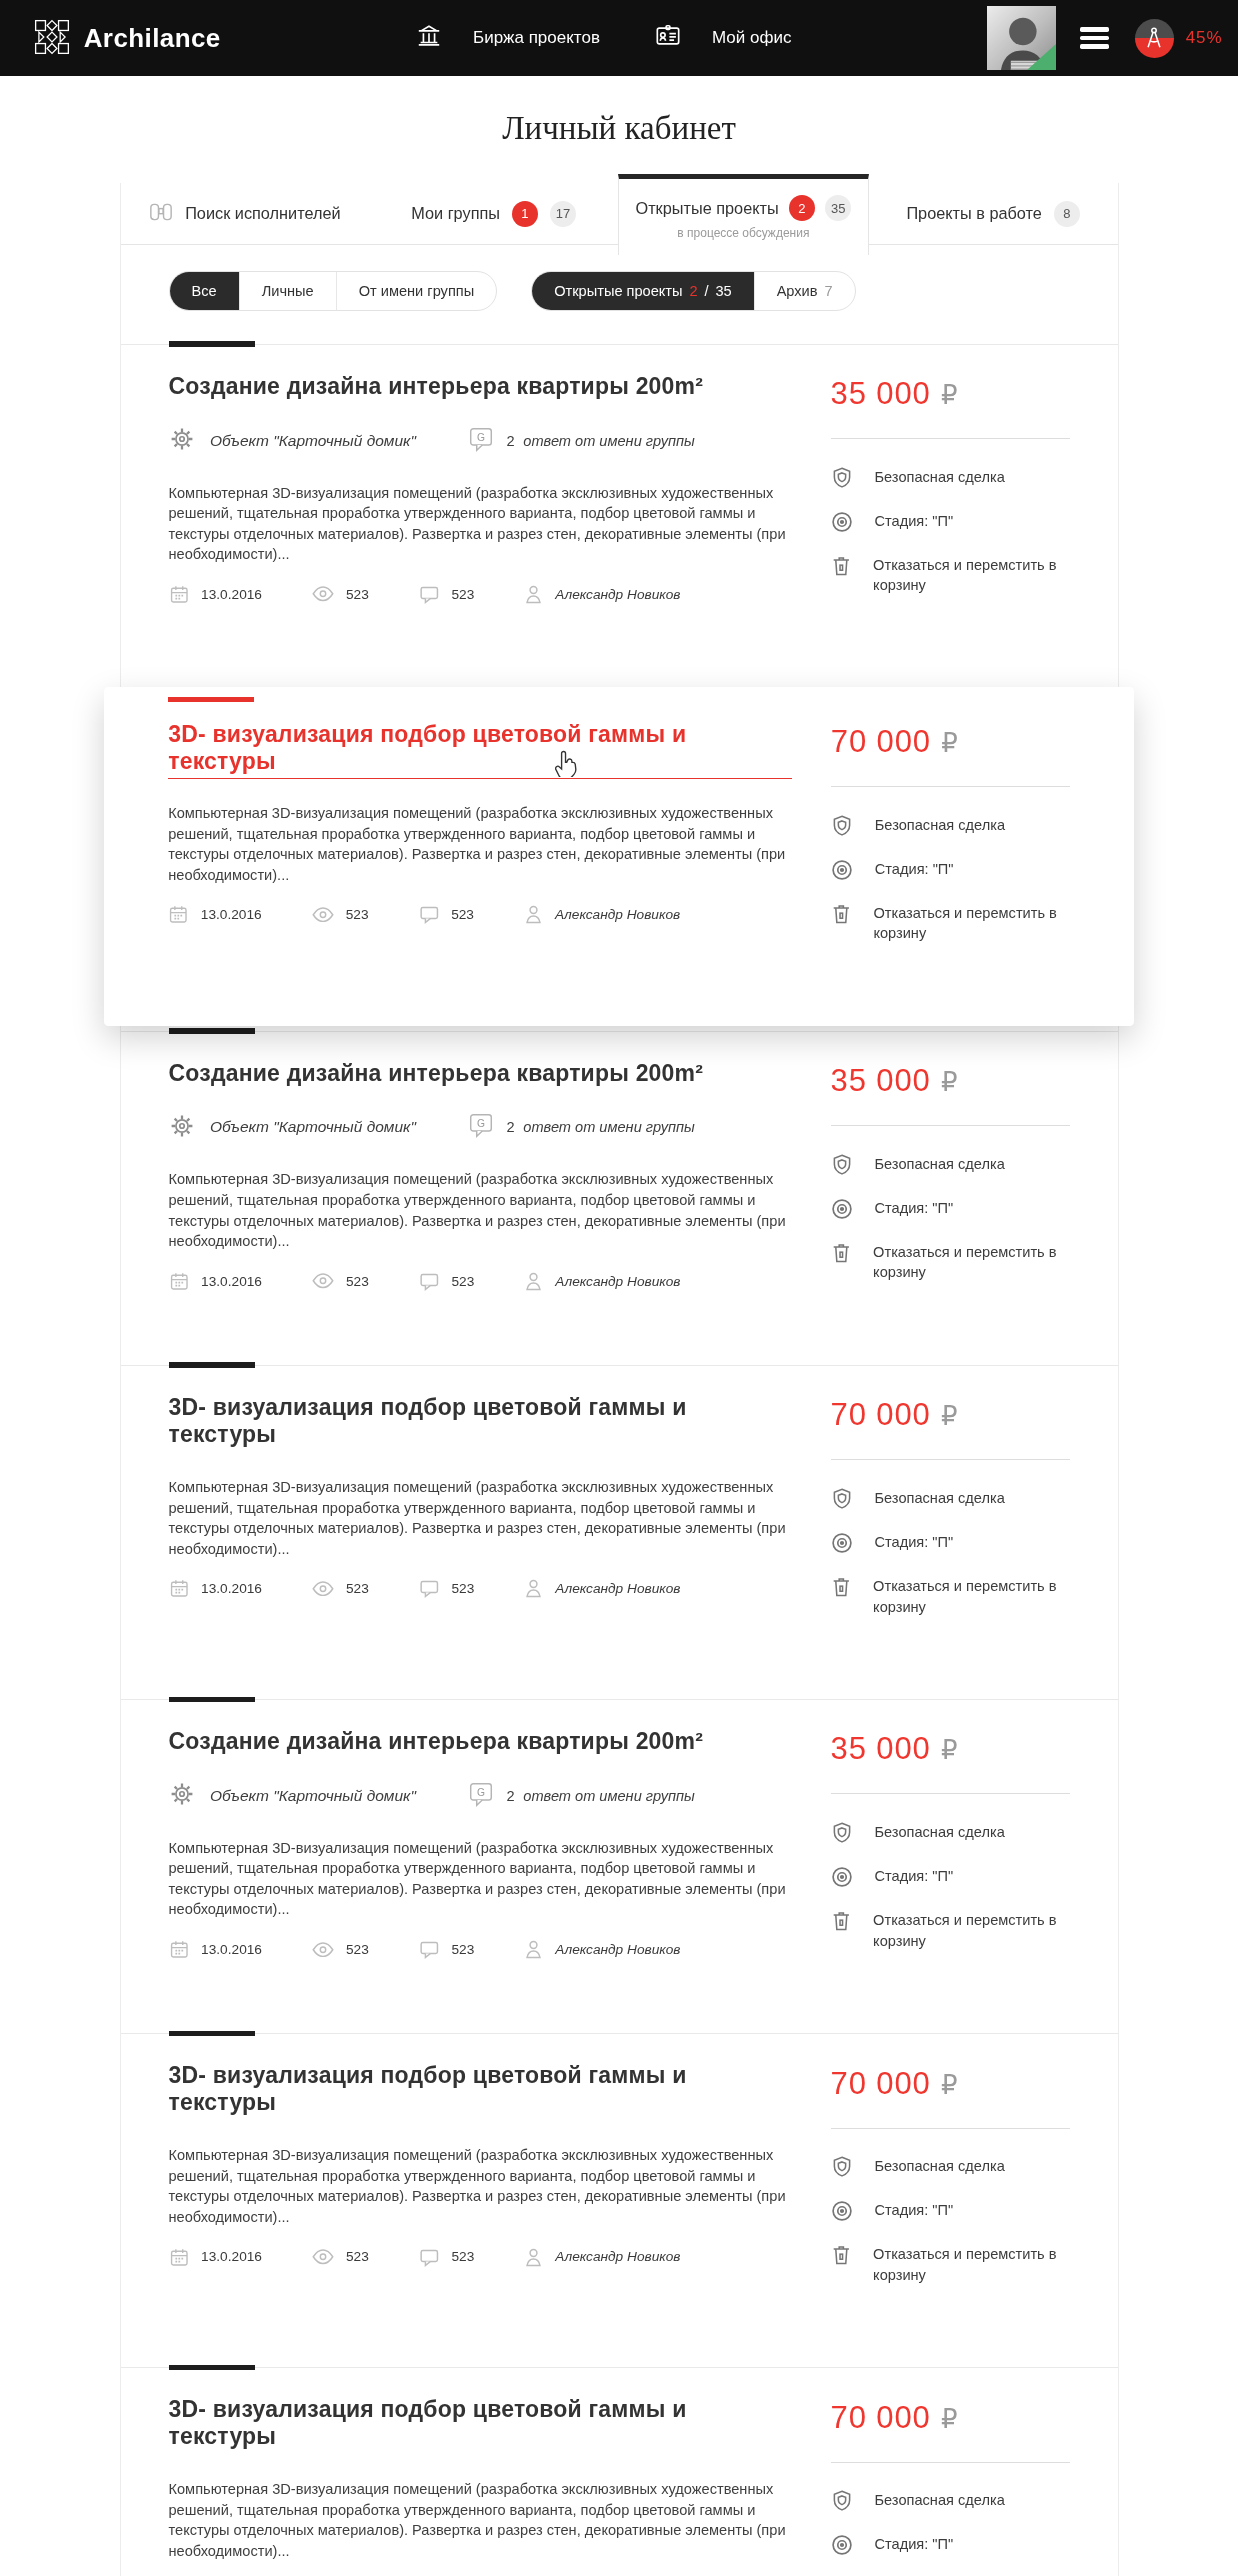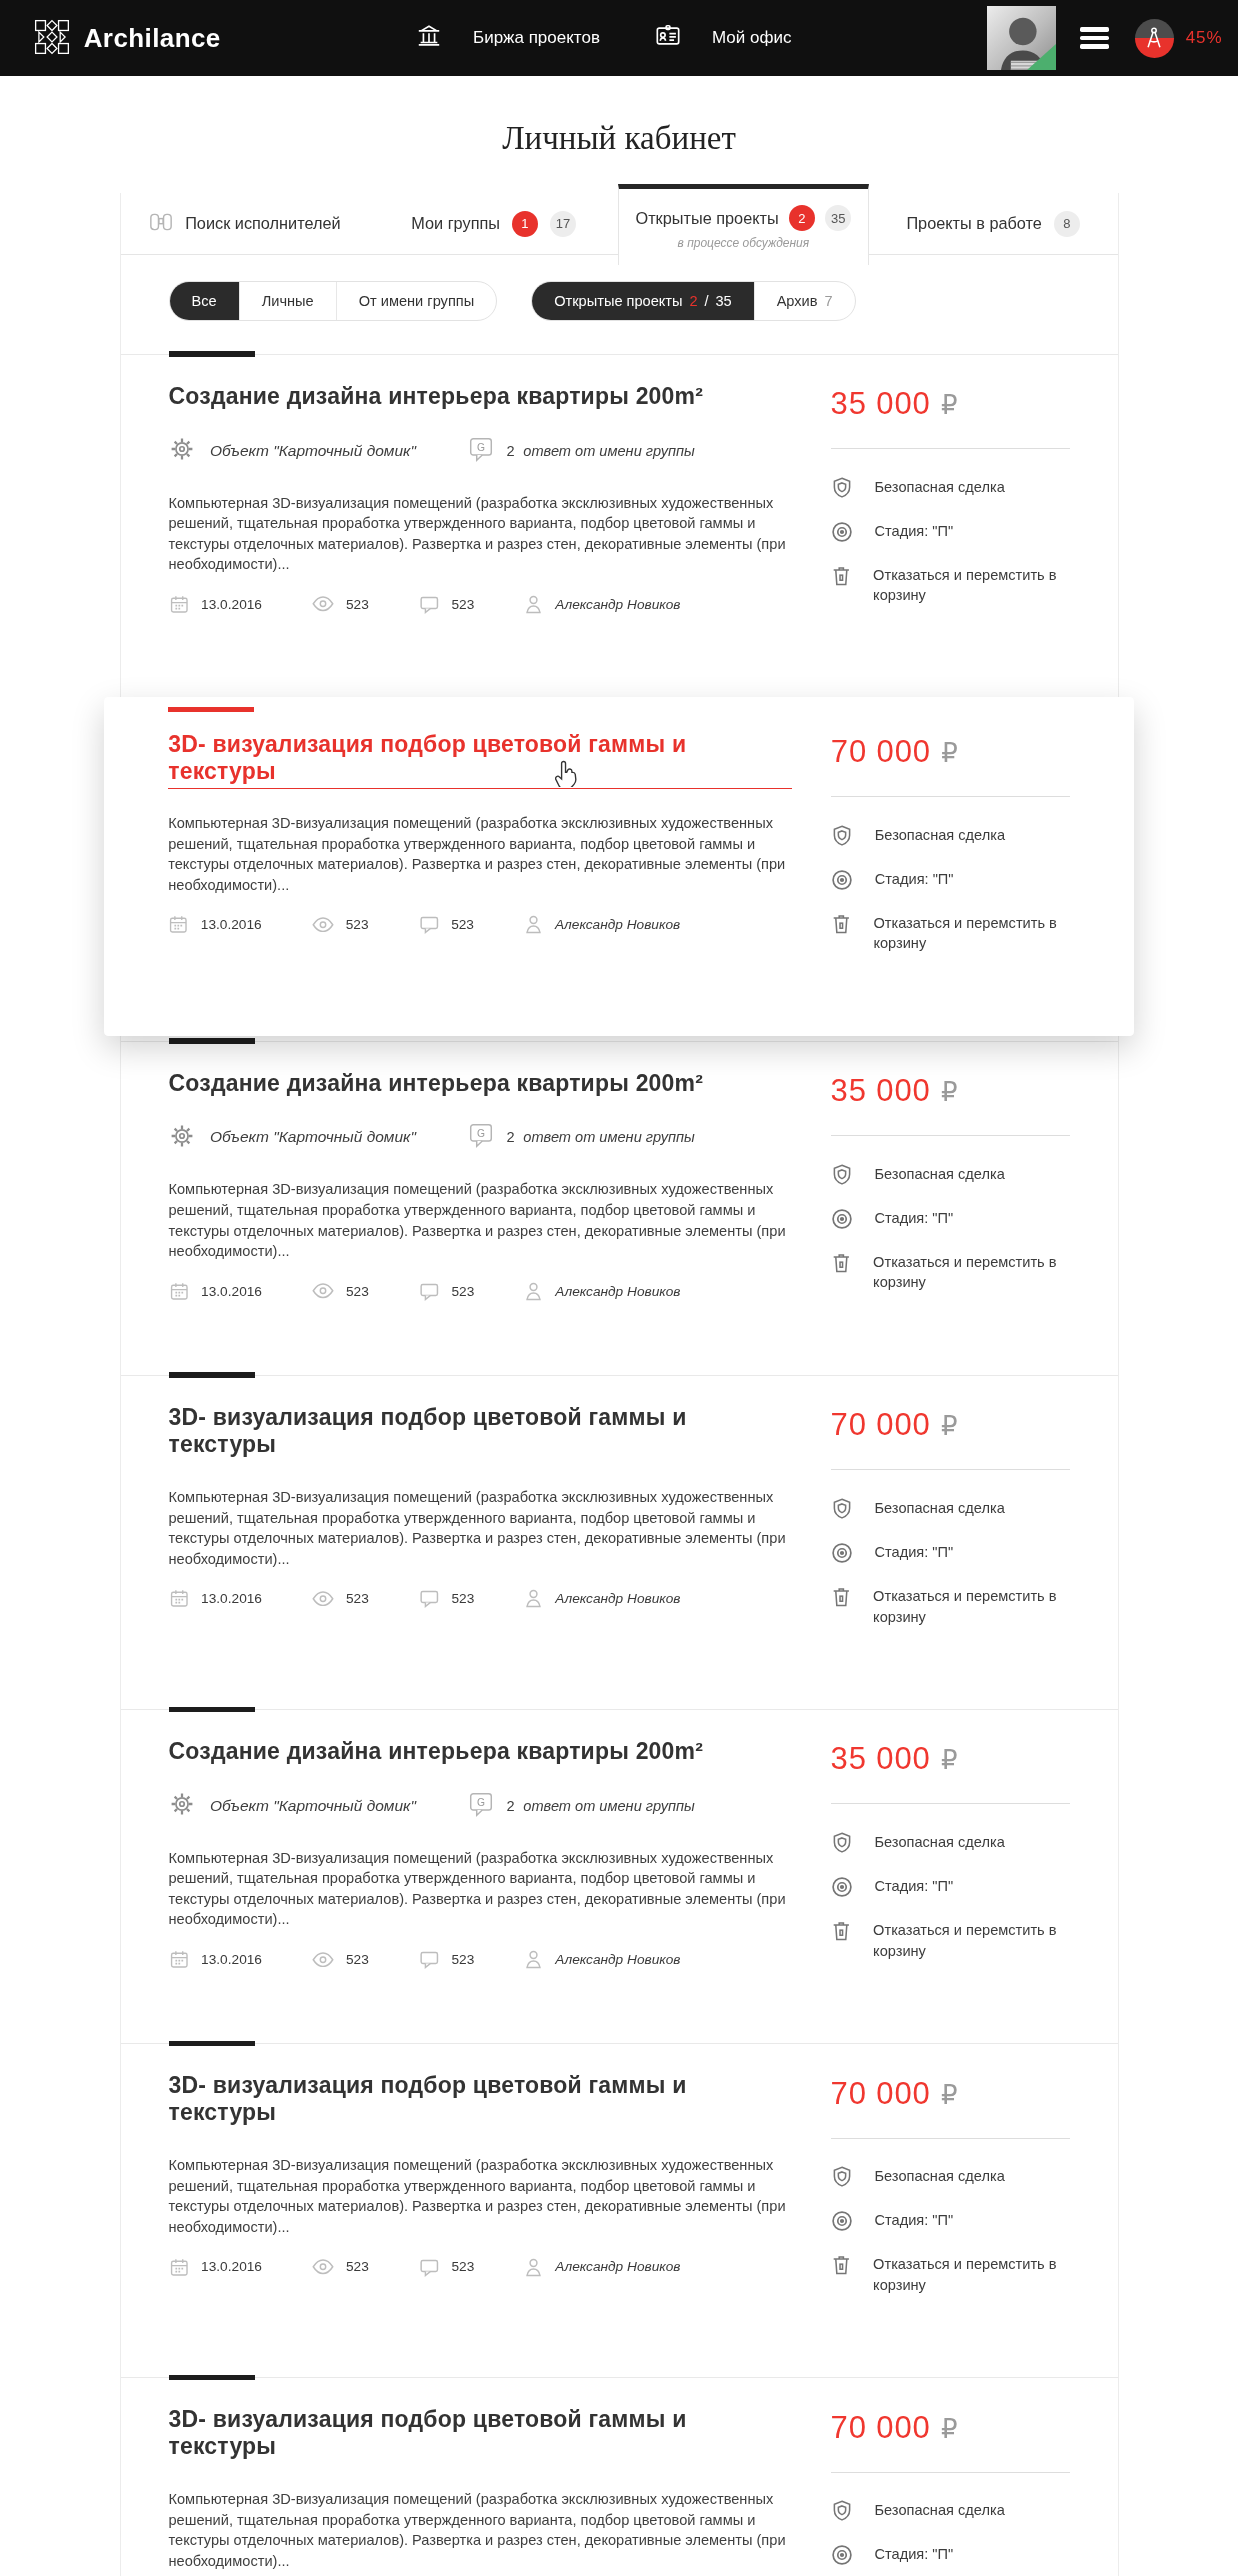--- a/index.html
+++ b/index.html
@@ -14,35 +14,35 @@
   .right-cluster { display:flex; align-items:center; margin-right:15.5px; }
   .avatar { width:69px; height:64px; position:relative; overflow:hidden; background:linear-gradient(135deg,#ececec 0%,#bdbdbd 55%,#8d8d8d 100%); }
   .avatar svg { position:absolute; bottom:-3.4px; left:5.2px; }
   .avatar .green-wedge { position:absolute; right:0; bottom:0; width:0; height:0; border-left:29px solid transparent; border-bottom:26px solid #4caf6e; }
   .burger { width:29px; margin:0 26px 0 24px; cursor:pointer; }
   .burger i { display:block; height:4.3px; background:#fff; border-radius:1.7px; margin:4.3px 0; }
   .progress-badge { width:39px; height:39px; border-radius:50%; background:linear-gradient(to bottom,#4c4c4c 50%,#e8322c 50%); display:flex; align-items:center; justify-content:center; cursor:pointer; }
   .progress-label { color:#e8322c; font-size:17px; margin-left:12px; letter-spacing:0.9px; }
 
   
-  .page-title { text-align:center; font-family:"Liberation Serif", serif; font-size:33px; font-weight:normal; color:#222; padding:44px 0 36px; }
+  .page-title { text-align:center; font-family:"Liberation Serif", serif; font-size:33px; font-weight:normal; color:#222; padding:34px 0 36px; }
 
   
   .shell { width:999px; margin:0 auto; border-left:0.9px solid #ececec; border-right:0.9px solid #ececec; }
 
   
   .tabs { display:flex; border-bottom:0.9px solid #e5e5e5; height:62px; position:relative; }
   .tab { flex:1; display:flex; align-items:center; justify-content:center; gap:12px; font-size:16.3px; color:#333; cursor:pointer; }
   .tab-inner { display:flex; flex-direction:column; align-items:center; }
   .tab-line1 { display:flex; align-items:center; gap:10.3px; }
   .badge { min-width:26px; height:26px; border-radius:50%; display:inline-flex; align-items:center; justify-content:center; font-size:13px; }
   .badge.red { background:#e8322c; color:#fff; }
   .badge.gray { background:#ededed; color:#555; }
   .tab.active { background:#fff; border-left:0.9px solid #e5e5e5; border-right:0.9px solid #e5e5e5; border-top:5.2px solid #262626; margin-top:-8.6px; height:81px; z-index:2; }
-  .tab-sub { font-size:12px; font-style:italic; color:#9a9a9a; margin-top:4.3px; }
+  .tab-sub { font-size:12px; color:#9a9a9a; margin-top:4.3px; }
 
   
   .filters { display:flex; gap:34px; padding:26px 0 33px 48px; }
   .pillgroup { display:flex; border:0.9px solid #e2e2e2; border-radius:22px; overflow:hidden; background:#fff; }
   .pill { padding:11px 22px; font-size:14.6px; color:#333; border-right:0.9px solid #e7e7e7; cursor:pointer; display:flex; align-items:center; gap:6.9px; }
   .pill:last-child { border-right:none; }
   .pill.dark { background:#2b2b2b; color:#fff; }
   .pill .cnt-red { color:#e8322c; }
   .pill .cnt-dim { color:#9a9a9a; }
   .pill.dark .cnt-dim { color:#fff; }

